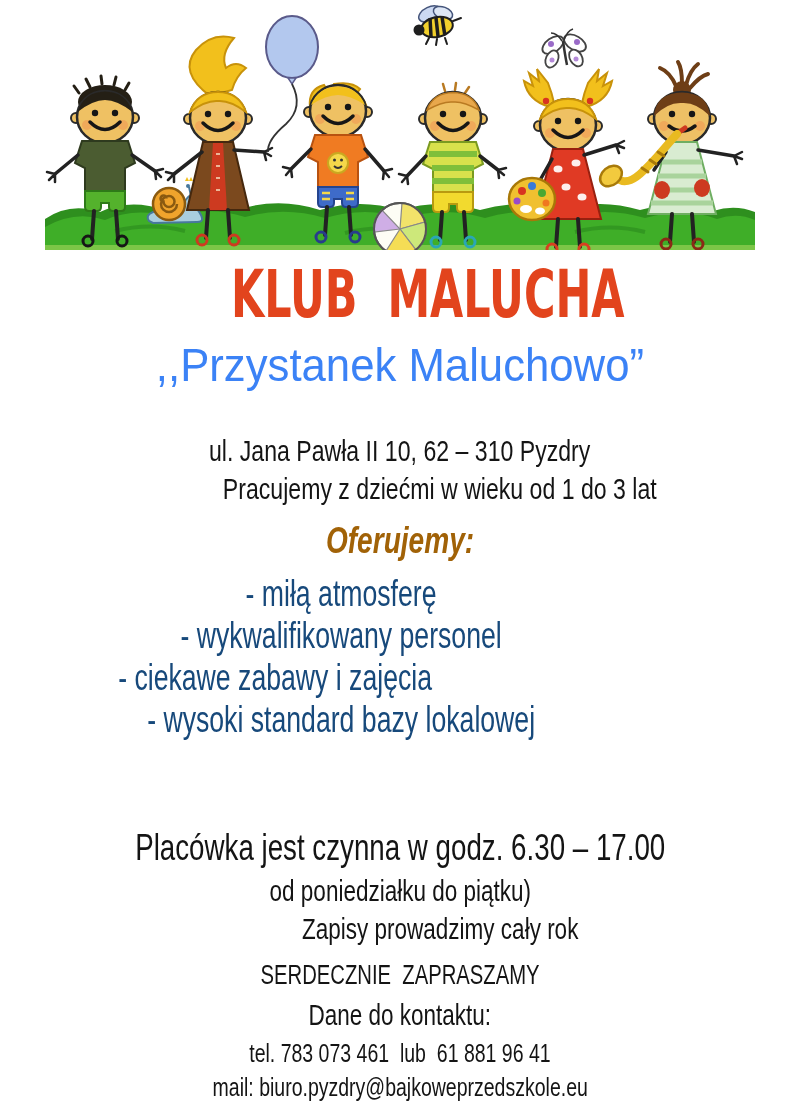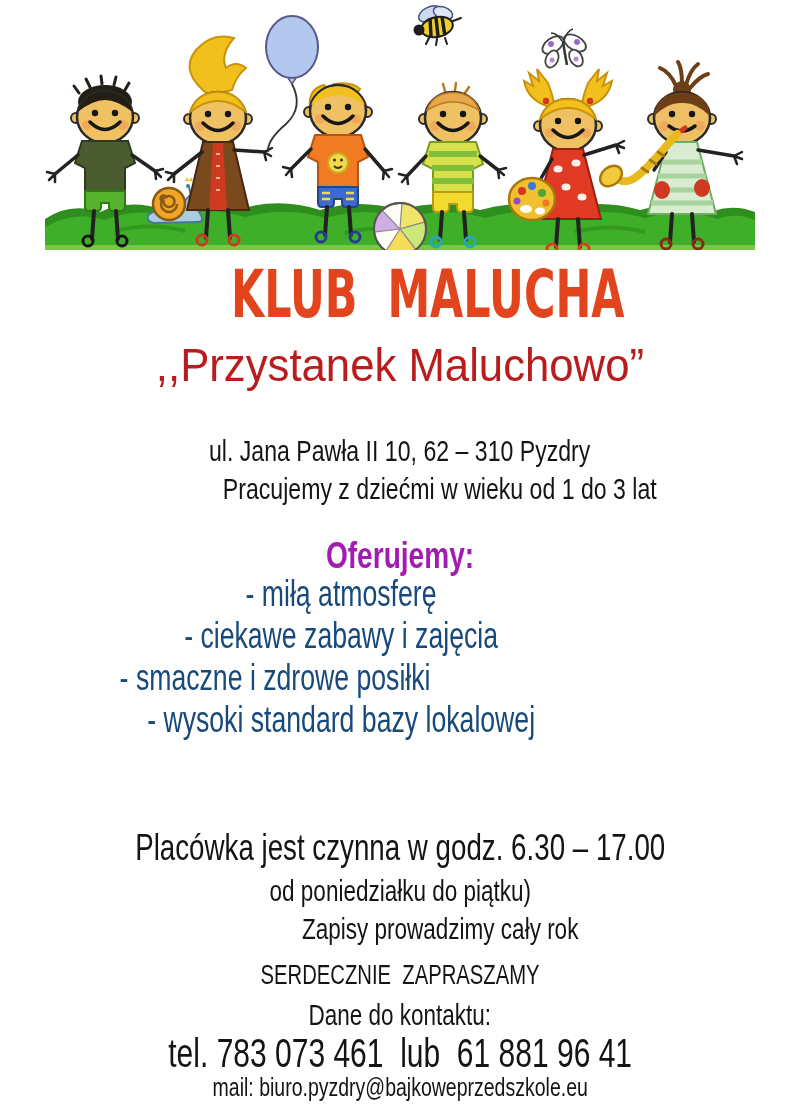--- a/index.html
+++ b/index.html
@@ -7,43 +7,43 @@
        font-family:"Liberation Sans",sans-serif;overflow:hidden;}
   .line{position:absolute;left:0;width:800px;text-align:center;color:#141414;
         white-space:pre;line-height:1.25;}
   .cond{display:inline-block;transform:scaleX(0.75);transform-origin:50% 50%;}
 
   #illustration{position:absolute;left:45px;top:5px;width:710px;height:245px;}
 
   #title{top:262px;font-family:"DejaVu Sans",sans-serif;font-weight:bold;
          font-size:66px;line-height:66px;color:#e2441d;padding-left:28px;}
   #title .cond{transform:scaleX(0.65);}
-  #subtitle{top:340px;font-size:46px;line-height:50px;color:#b91c1c;}
+  #subtitle{top:340px;font-size:46px;line-height:50px;color:#3b82f6;}
   #subtitle .cond{transform:scaleX(0.95);}
 
   #address{top:432px;font-size:30px;line-height:38px;}
   #ageinfo{top:470px;font-size:30px;line-height:38px;margin-left:40px;}
   #address .cond,#ageinfo .cond{transform:scaleX(0.77);}
 
-  #offer-heading{top:536px;font-size:36px;line-height:40px;font-weight:bold;color:#a21caf;}
+  #offer-heading{top:521px;font-size:36px;line-height:40px;font-weight:bold;color:#a16207;font-style:italic;}
   #offer-heading .cond{transform:scaleX(0.78);}
   #offer-list{position:absolute;top:573px;left:0;width:682px;text-align:center;
               color:#17497b;font-size:36px;line-height:42px;list-style:none;margin:0;padding:0;}
   #offer-list li{white-space:pre;}
   #offer-list li .cond{transform:scaleX(0.74);}
   #offer-list li:nth-child(3){position:relative;left:-66px;}
 
   #hours-main{top:826px;font-size:36px;line-height:44px;}
   #hours-main .cond{transform:scaleX(0.77);}
   #hours-days{top:872px;font-size:30px;line-height:38px;}
   #hours-enroll{top:910px;font-size:30px;line-height:38px;padding-left:40px;}
 
   #invitation{top:956px;font-size:27px;line-height:38px;}
   #contact-heading{top:996px;font-size:30px;line-height:38px;}
-  #contact-phone{top:1034px;font-size:40px;line-height:38px;}
+  #contact-phone{top:1034px;font-size:26px;line-height:38px;}
   #contact-email{top:1068px;font-size:26px;line-height:38px;}
 </style>
 </head>
 <body>
 
 <svg id="illustration" viewBox="0 0 710 245" xmlns="http://www.w3.org/2000/svg">
 
   <g>
     <path d="M0,214 Q25,197 55,207 Q85,193 120,205 Q155,191 195,204 Q235,192 275,205
              Q315,193 355,205 Q395,193 435,205 Q475,193 515,205 Q555,193 595,205
@@ -262,22 +262,22 @@
 
 <div class="line" id="title"><span class="cond">KLUB  MALUCHA</span></div>
 <div class="line" id="subtitle"><span class="cond">,,Przystanek Maluchowo”</span></div>
 
 <div class="line" id="address"><span class="cond">ul. Jana Pawła II 10, 62 – 310 Pyzdry</span></div>
 <div class="line" id="ageinfo"><span class="cond">Pracujemy z dziećmi w wieku od 1 do 3 lat</span></div>
 
 <div class="line" id="offer-heading"><span class="cond">Oferujemy:</span></div>
 <ul id="offer-list">
   <li><span class="cond">- miłą atmosferę</span></li>
+  <li><span class="cond">- wykwalifikowany personel</span></li>
   <li><span class="cond">- ciekawe zabawy i zajęcia</span></li>
-  <li><span class="cond">- smaczne i zdrowe posiłki</span></li>
   <li><span class="cond">- wysoki standard bazy lokalowej</span></li>
 </ul>
 
 <div class="line" id="hours-main"><span class="cond">Placówka jest czynna w godz. 6.30 – 17.00</span></div>
 <div class="line" id="hours-days"><span class="cond">od poniedziałku do piątku)</span></div>
 <div class="line" id="hours-enroll"><span class="cond">Zapisy prowadzimy cały rok</span></div>
 
 <div class="line" id="invitation"><span class="cond">SERDECZNIE  ZAPRASZAMY</span></div>
 <div class="line" id="contact-heading"><span class="cond">Dane do kontaktu:</span></div>
 <div class="line" id="contact-phone"><span class="cond">tel. 783 073 461  lub  61 881 96 41</span></div>

